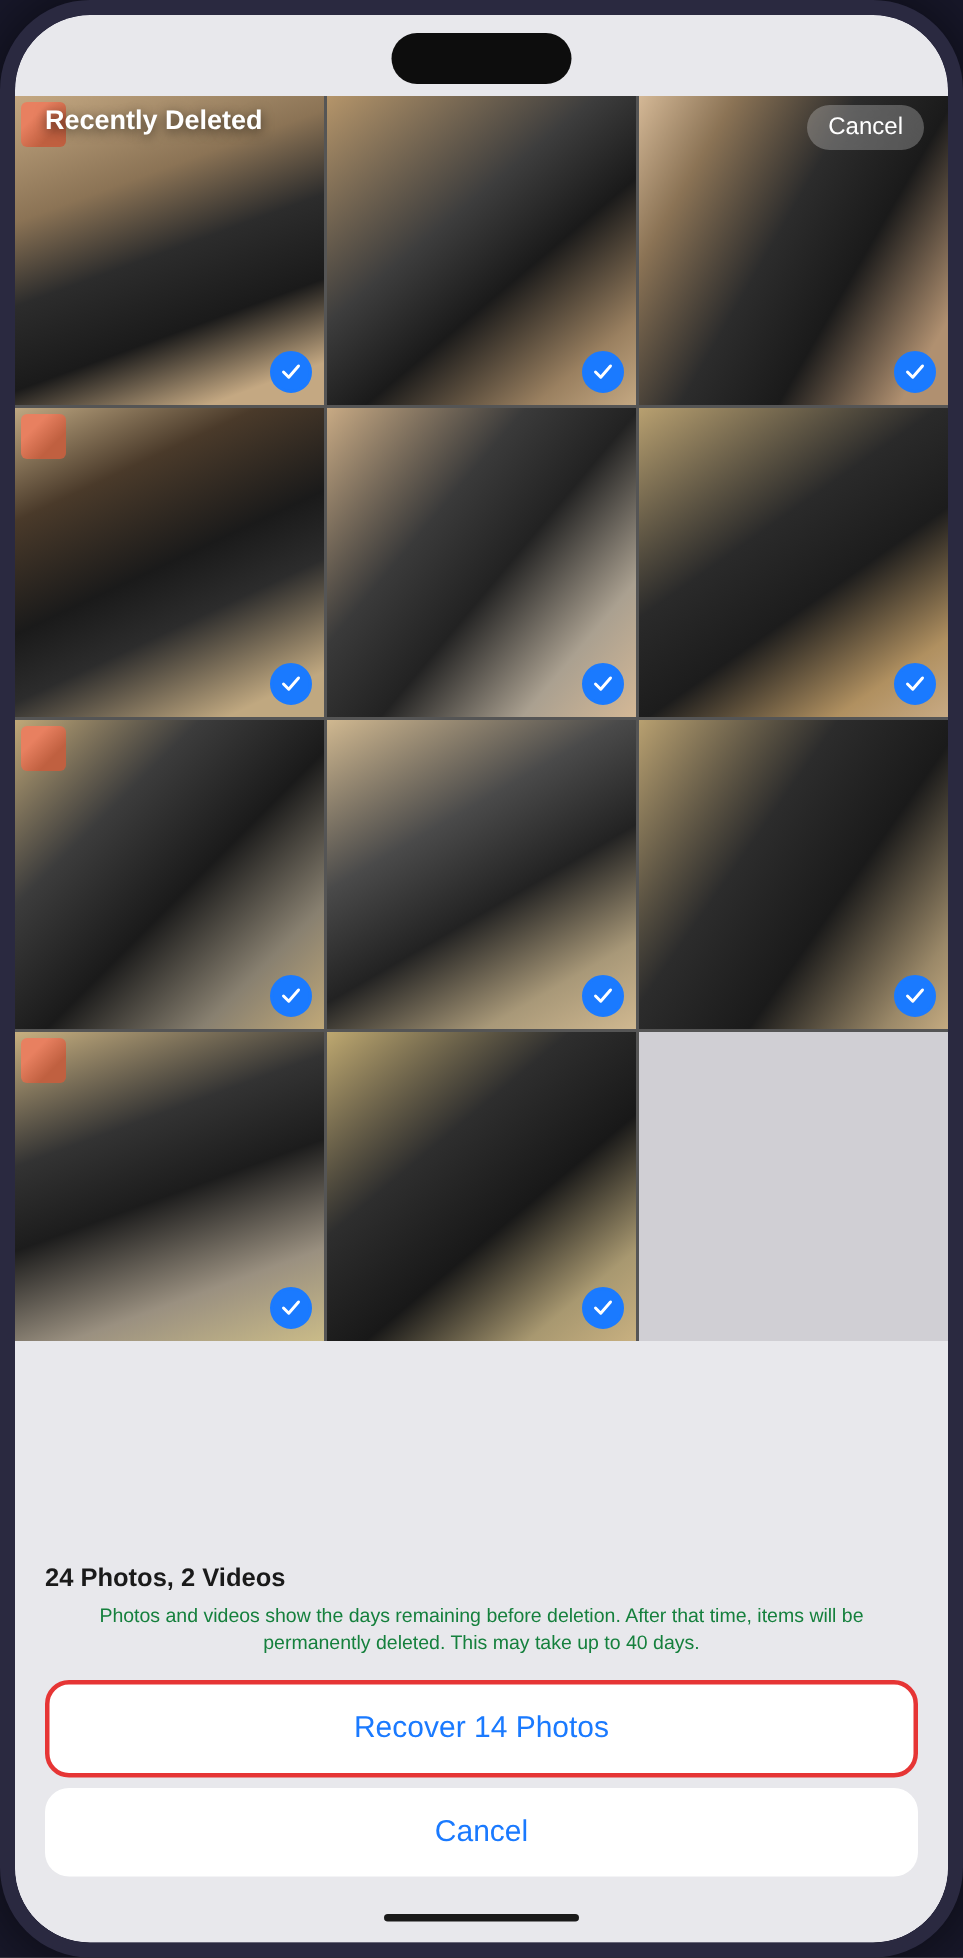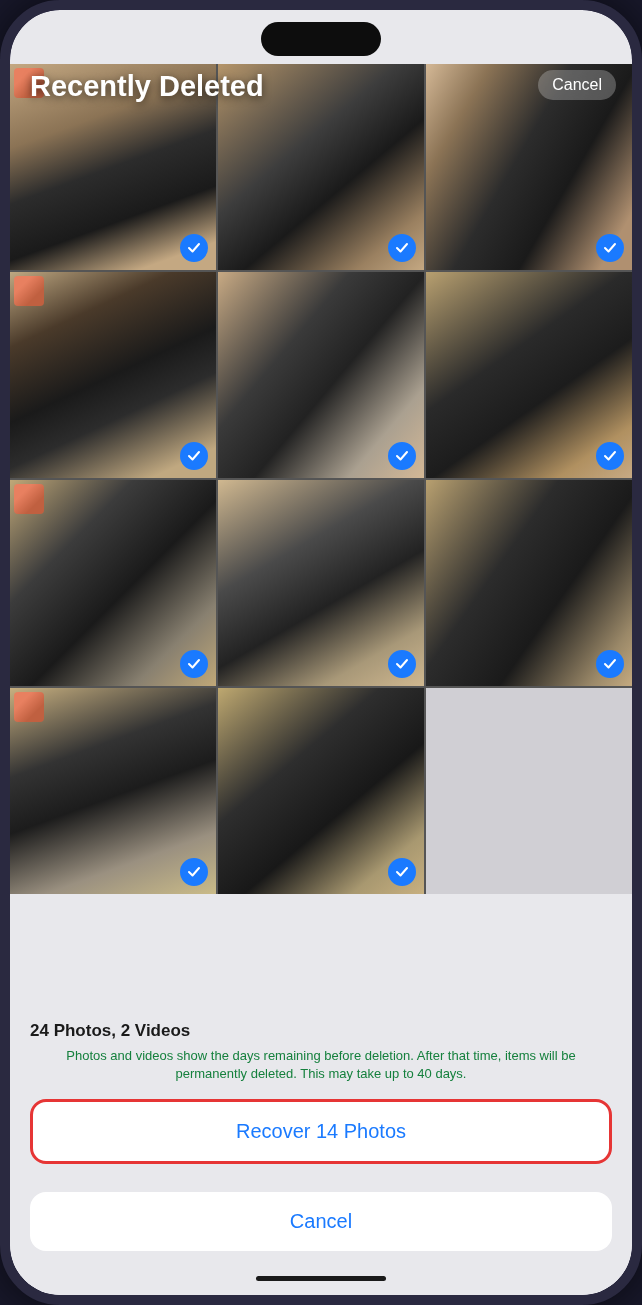--- a/index.html
+++ b/index.html
@@ -251,21 +251,21 @@
       width: 14px;
       height: 14px;
     }
 
     
     .album-title {
       position: absolute;
       top: 60px;
       left: 20px;
       color: white;
-      font-size: 29px;
+      font-size: 18px;
       font-weight: 700;
       text-shadow: 0 2px 8px rgba(0,0,0,0.6);
       z-index: 5;
     }
 
     
     .cancel-btn-top {
       position: absolute;
       top: 60px;
       right: 16px;
@@ -307,21 +307,21 @@
       width: 100%;
       padding: 18px;
       background: white;
       border: 3px solid #e63535;
       border-radius: 16px;
       color: #1a7aff;
       font-size: 20px;
       font-weight: 400;
       text-align: center;
       cursor: pointer;
-      margin-bottom: 28px;
+      margin-bottom: 7px;
     }
 
     .cancel-btn-bottom {
       width: 100%;
       padding: 18px;
       background: white;
       border: none;
       border-radius: 16px;
       color: #1a7aff;
       font-size: 20px;

